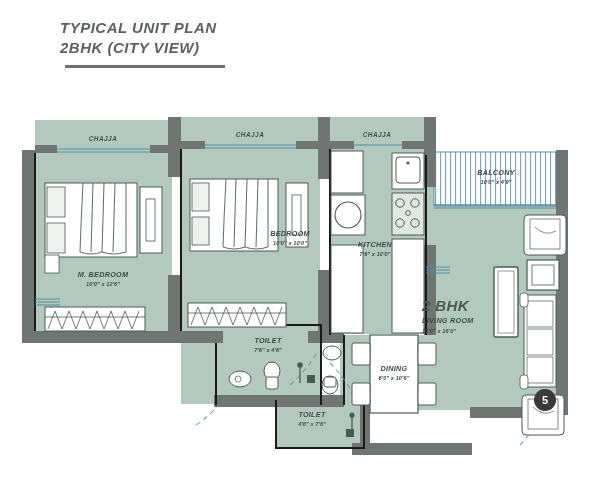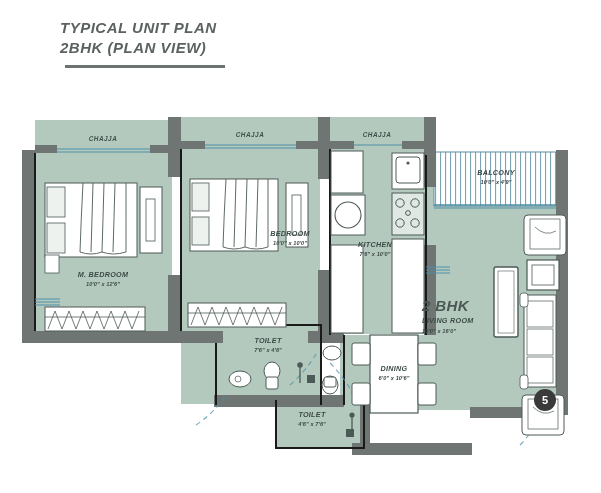--- a/index.html
+++ b/index.html
@@ -26,21 +26,21 @@
   .lbl-badge{font-size:11px;font-weight:bold;font-style:normal;fill:#ffffff;
              font-family:"Liberation Sans", sans-serif;}
 </style>
 </head>
 <body>
 
 <div id="page">
 
   <div class="title-block">
     <div class="title-line">TYPICAL UNIT PLAN</div>
-    <div class="title-line">2BHK (PLAN VIEW)</div>
+    <div class="title-line">2BHK (CITY VIEW)</div>
     <div class="title-rule"></div>
   </div>
 
   <div id="plan">
   <svg width="601" height="370" viewBox="0 0 601 370" xmlns="http://www.w3.org/2000/svg">
     <defs>
       <pattern id="balconyHatch" width="5" height="10" patternUnits="userSpaceOnUse">
         <rect width="5" height="10" fill="#ffffff"></rect>
         <line x1="0.6" y1="0" x2="0.6" y2="10" stroke="#5d8ea3" stroke-width="0.9"></line>
       </pattern>

